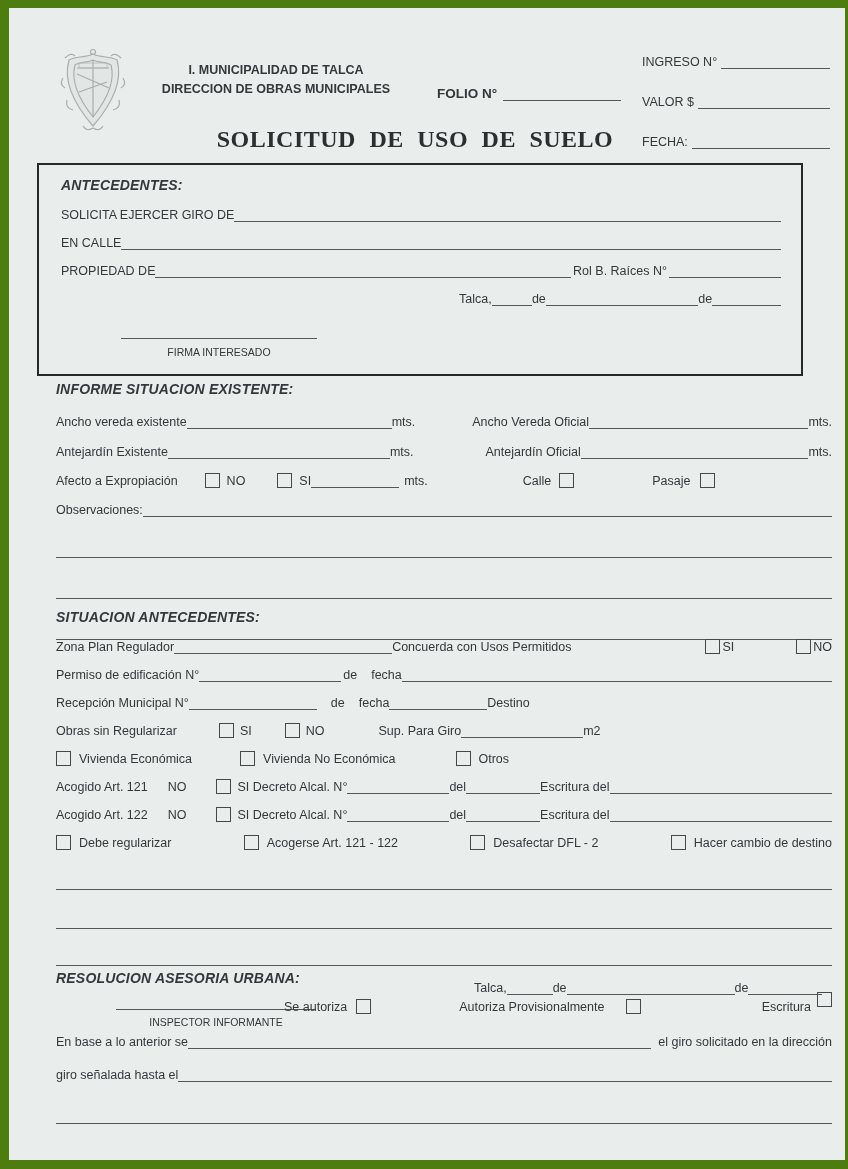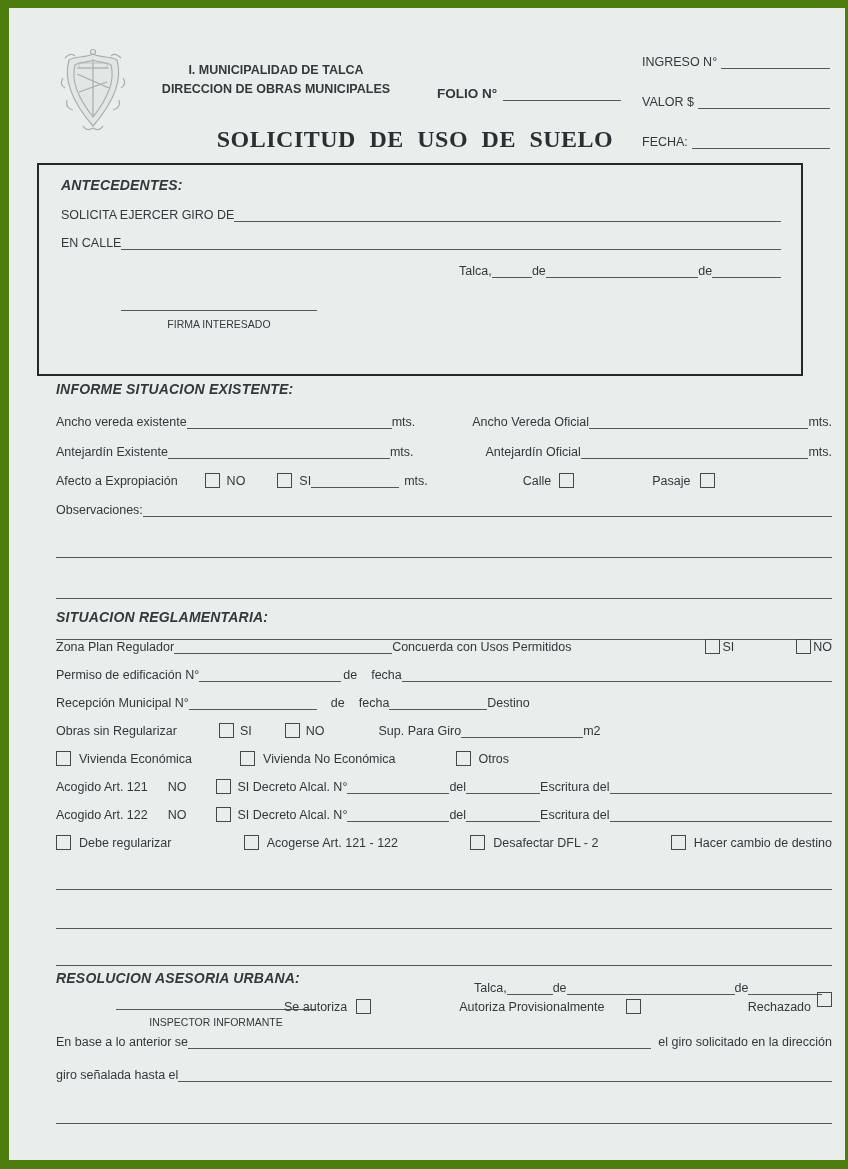--- a/index.html
+++ b/index.html
@@ -84,20 +84,26 @@
       <div class="row">
         <span class="lbl">SOLICITA EJERCER GIRO DE</span>
         <span class="line flex"></span>
       </div>
 
       <div class="row">
         <span class="lbl">EN CALLE</span>
         <span class="line flex"></span>
       </div>
 
+      <div class="row">
+        <span class="lbl">PROPIEDAD DE</span>
+        <span class="line flex"></span>
+        <span class="lbl sep">Rol B. Raíces N°</span>
+        <span class="line" style="width:112px;"></span>
+      </div>
 
       <div class="row" style="margin-top:6px;">
         <span style="flex:0 0 398px;"></span>
         <span class="lbl">Talca,</span>
         <span class="line" style="width:48px;"></span>
         <span class="lbl">de</span>
         <span class="line" style="width:182px;"></span>
         <span class="lbl">de</span>
         <span class="line" style="width:82px;"></span>
       </div>
@@ -153,21 +159,21 @@
         <span class="lbl">Observaciones:</span>
         <span class="line flex"></span>
       </div>
 
       <div class="line flex blank" style="display:block;"></div>
       <div class="line flex blank" style="display:block;"></div>
       <div class="line flex blank" style="display:block;"></div>
     </div>
 
     <div class="section fs12" style="top:601px;">
-      <div class="sec-h">SITUACION REGLAMENTARIA:</div>
+      <div class="sec-h">SITUACION ANTECEDENTES:</div>
 
       <div class="row" style="margin-top:14px;">
         <span class="lbl">Zona Plan Regulador</span>
         <span class="line" style="width:218px;"></span>
         <span class="lbl">Concuerda con Usos Permitidos</span>
         <span style="margin-left:auto;display:inline-flex;align-items:flex-end;">
           <span class="cb"></span>
           <span class="lbl" style="margin-left:2px;">SI</span>
         </span>
         <span style="flex:0 0 62px;"></span>
@@ -285,21 +291,21 @@
       <div class="row" style="margin-top:13px;padding-left:228px;">
         <span style="display:inline-flex;align-items:flex-end;">
           <span class="lbl">Se autoriza</span>
           <span class="cb" style="margin-left:9px;"></span>
         </span>
         <span style="display:inline-flex;align-items:flex-end;margin-left:88px;">
           <span class="lbl">Autoriza Provisionalmente</span>
           <span class="cb" style="margin-left:22px;"></span>
         </span>
         <span style="display:inline-flex;align-items:flex-end;margin-left:auto;">
-          <span class="lbl">Rechazado</span>
+          <span class="lbl">Escritura</span>
           <span class="cb" style="margin-left:6px;position:relative;top:-7px;"></span>
         </span>
       </div>
 
       <div class="row" style="margin-top:20px;justify-content:space-between;">
         <span class="lbl">En base a lo anterior se</span>
         <span class="line flex"></span>
         <span class="lbl" style="margin-left:7px;">el giro solicitado en la dirección</span>
       </div>
 

